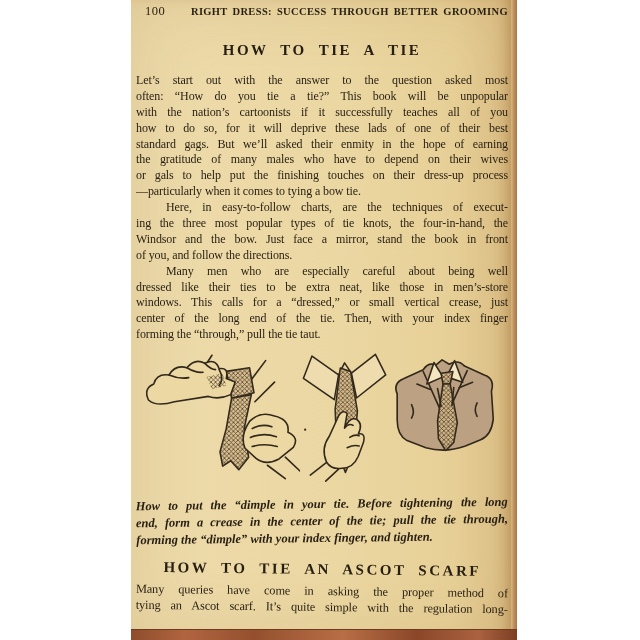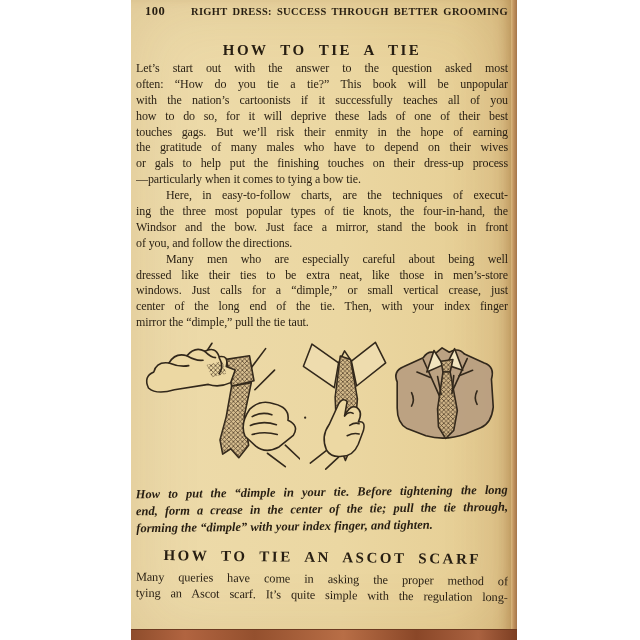--- a/index.html
+++ b/index.html
@@ -18,25 +18,25 @@
   .edge{
     position:absolute;left:380px;top:0;width:6px;height:640px;
     background:linear-gradient(90deg,#d9b87e 0%,#c0925e 45%,#a5764a 100%);
   }
   .band{
     position:absolute;left:0;bottom:0;width:386px;height:10px;z-index:4;
     background:linear-gradient(90deg,#8e4d2c 0%,#b16440 14%,#94502e 32%,#b86e46 55%,#8a4728 74%,#aa6240 90%,#7c3e22 100%);
     border-top:1px solid #6e3a20;
   }
   .pagehead{display:flex;align-items:baseline;height:14px;}
-  .pnum{font-size:12.5px;font-weight:bold;margin-left:9px;letter-spacing:.5px;}
+  .pnum{font-size:12.5px;font-weight:normal;margin-left:9px;letter-spacing:.5px;}
   .runhead{flex:1;text-align:right;font-size:10.5px;font-weight:bold;letter-spacing:.35px;word-spacing:2px;white-space:nowrap;}
   .h1{margin:24px 0 0;font-size:15px;font-weight:bold;text-align:center;letter-spacing:2.5px;word-spacing:6px;line-height:17px;}
   .para{font-size:12px;line-height:15.9px;letter-spacing:-0.1px;margin:0;}
-  .para.first{margin-top:2px;}
+  .para.first{margin-top:14px;}
   .tl{text-align:justify;text-align-last:justify;height:15.9px;overflow:hidden;}
   .tl-last{text-align-last:left;}
   .indent .tl:first-child{text-indent:30px;}
   .illos{display:flex;justify-content:space-between;align-items:flex-start;height:150px;padding:0 8px 0 8px;margin-top:2px;}
   .caption{font-style:italic;font-weight:bold;font-size:12.5px;line-height:17.2px;letter-spacing:0;transform:rotate(-0.7deg);margin-top:1px;}
   .caption .tl{height:17.2px;}
   .ascotwrap{transform:rotate(0.7deg);}
   .h2{margin-top:13px;}
   .ascot{margin-top:5px;font-size:12.3px;line-height:16.2px;}
   .ascot .tl{height:16.2px;}
@@ -53,37 +53,37 @@
       <span class="runhead">RIGHT DRESS: SUCCESS THROUGH BETTER GROOMING</span>
     </div>
 
     <div class="h1">HOW TO TIE A TIE</div>
 
     <div class="para first">
         <div class="tl">Let’s start out with the answer to the question asked most</div>
         <div class="tl">often: “How do you tie a tie?” This book will be unpopular</div>
         <div class="tl">with the nation’s cartoonists if it successfully teaches all of you</div>
         <div class="tl">how to do so, for it will deprive these lads of one of their best</div>
-        <div class="tl">touches gags. But we’ll risk their enmity in the hope of earning</div>
+        <div class="tl">standard gags. But we’ll asked their enmity in the hope of earning</div>
         <div class="tl">the gratitude of many males who have to depend on their wives</div>
         <div class="tl">or gals to help put the finishing touches on their dress-up process</div>
         <div class="tl tl-last">—particularly when it comes to tying a bow tie.</div>
       </div>
     <div class="para indent">
         <div class="tl">Here, in easy-to-follow charts, are the techniques of execut-</div>
         <div class="tl">ing the three most popular types of tie knots, the four-in-hand, the</div>
         <div class="tl">Windsor and the bow. Just face a mirror, stand the book in front</div>
         <div class="tl tl-last">of you, and follow the directions.</div>
       </div>
     <div class="para indent">
         <div class="tl">Many men who are especially careful about being well</div>
         <div class="tl">dressed like their ties to be extra neat, like those in men’s-store</div>
-        <div class="tl">windows. Just calls for a “dimple,” or small vertical crease, just</div>
+        <div class="tl">windows. This calls for a “dressed,” or small vertical crease, just</div>
         <div class="tl">center of the long end of the tie. Then, with your index finger</div>
-        <div class="tl tl-last">mirror the “dimple,” pull the tie taut.</div>
+        <div class="tl tl-last">forming the “through,” pull the tie taut.</div>
       </div>
 
     <div class="illos">
 
       <svg width="160" height="135" viewBox="0 0 175 148">
         <defs>
           <pattern id="xh" width="5" height="5" patternUnits="userSpaceOnUse">
             <path d="M0,0L5,5M5,0L0,5" stroke="#4b3a26" stroke-width="0.8"></path>
           </pattern>
         </defs>

